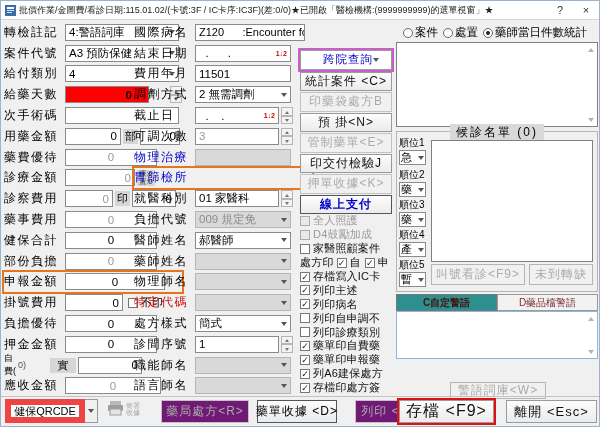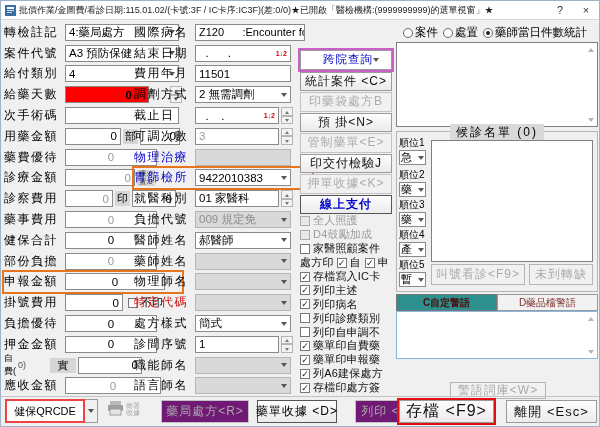--- a/index.html
+++ b/index.html
@@ -72,21 +72,21 @@
   .tab{box-sizing:border-box;width:101px;height:17px;font-size:10px;display:flex;align-items:center;justify-content:center;border:1px solid #999;background:#f2f2f2;color:#7a2a2a;white-space:nowrap;}
   .tab.active{background:#2e8f8f;color:#46100d;font-weight:bold;border-color:#777;}
   #warnbox{position:absolute;left:0;top:289px;width:202px;height:48px;background:#fff;border:1px solid #8ab6e0;box-sizing:border-box;}
   #warn-lib{position:absolute;left:54px;top:342px;width:96px;height:17px;margin-top:18px;}
   
   #bottom-sep{position:absolute;left:0;top:395px;width:600px;border-top:1px solid #c2c2c2;}
   #bottom-bar{position:absolute;left:0;top:397px;width:395px;height:30px;}
   .bbtn{position:absolute;box-sizing:border-box;height:23px;border:1px solid #9a9a9a;background:linear-gradient(#fdfdfd,#ebebeb);font-size:12px;letter-spacing:1px;display:flex;align-items:center;justify-content:center;white-space:nowrap;}
   .bbtn.dis{color:#ababab;background:#701a75;border-color:#c3c3c3;}
   #qr-split{position:absolute;left:4px;top:1px;display:flex;}
-  #qr-main{box-sizing:border-box;width:80px;height:24px;border:2px solid #ef4444;background:#fff;font-size:11px;display:flex;align-items:center;justify-content:center;}
+  #qr-main{box-sizing:border-box;width:80px;height:24px;border:6px solid #ef4444;background:#fff;font-size:11px;display:flex;align-items:center;justify-content:center;}
   #qr-arrow{box-sizing:border-box;width:13px;height:24px;border:1px solid #9a9a9a;border-left:none;background:#f0f0f0;display:flex;align-items:center;justify-content:center;}
   #printer-wrap{position:absolute;left:106px;top:3px;display:flex;align-items:center;}
   #printer-lbl{font-size:7px;line-height:7px;color:#a8a8a8;margin-left:2px;}
   #save-wrap{position:absolute;left:396px;top:397px;width:99px;height:27px;border:2.5px solid #e01010;box-sizing:border-box;}
   #save-btn{width:100%;height:100%;margin:0;border:1px solid #9a9a9a;font-size:16px;}
   #exit-btn{position:absolute;left:505px;top:399px;width:91px;height:23px;margin:0;font-size:13px;}
 </style>
 </head>
 <body>
 
@@ -101,21 +101,21 @@
       </svg>
     <span class="ttl">批價作業/金圖費/看診日期:115.01.02/(卡號:3F / IC卡序:IC3F)(差:0/0)★已開啟「醫檢機構:(9999999999)的選單視窗」★</span>
     <span class="wbtn">?</span>
     <span class="wbtn">×</span>
   </div>
 
   <div id="left-col">
     <div class="row">
       <span class="lbl">轉檢註記</span>
       <div class="inp w114">
-          <span class="v">4:藥局處方</span>
+          <span class="v">4:警語詞庫</span>
           <span class="arr"></span>
         </div>
     </div>
     <div class="row">
       <span class="lbl">案件代號</span>
       <div class="inp w114">
           <span class="v">A3 預防保健</span>
           <span class="arr"></span>
         </div>
     </div>
@@ -287,24 +287,20 @@
         </div>
     </div>
     <div class="row">
       <span class="lbl blue">物理治療</span>
       <div class="inp w96 disf">
           <span class="v"></span>
         </div>
     </div>
     <div class="row orange">
       <span class="lbl blue">胃篩檢所</span>
-      <div class="inp w96">
-          <span class="v">9422010383</span>
-          <span class="arr"></span>
-        </div>
     </div>
     <div class="row">
       <span class="lbl">就醫科別</span>
       <div class="inp w84">
           <span class="v">01 家醫科</span>
         </div>
       <div class="spin">
           <i class="up"></i>
           <i class="dn"></i>
         </div>
@@ -424,25 +420,25 @@
     <div class="ck">
         <span class="cb">✓</span>
         <span class="cklbl">列印主述</span>
       </div>
     <div class="ck">
         <span class="cb">✓</span>
         <span class="cklbl">列印病名</span>
       </div>
     <div class="ck">
         <span class="cb"></span>
+        <span class="cklbl">列印自申調不</span>
+      </div>
+    <div class="ck">
+        <span class="cb"></span>
         <span class="cklbl">列印診療類別</span>
-      </div>
-    <div class="ck">
-        <span class="cb"></span>
-        <span class="cklbl">列印自申調不</span>
       </div>
     <div class="ck">
         <span class="cb">✓</span>
         <span class="cklbl">藥單印自費藥</span>
       </div>
     <div class="ck">
         <span class="cb">✓</span>
         <span class="cklbl">藥單印申報藥</span>
       </div>
     <div class="ck">

